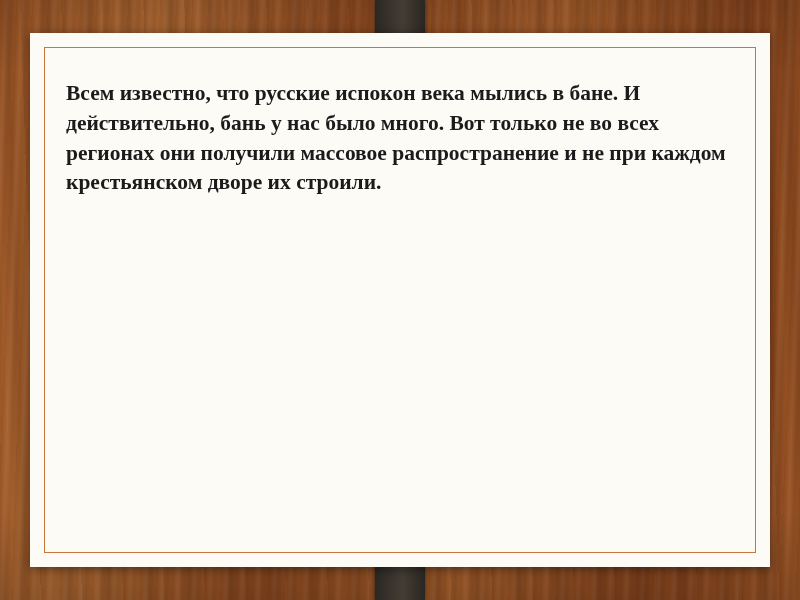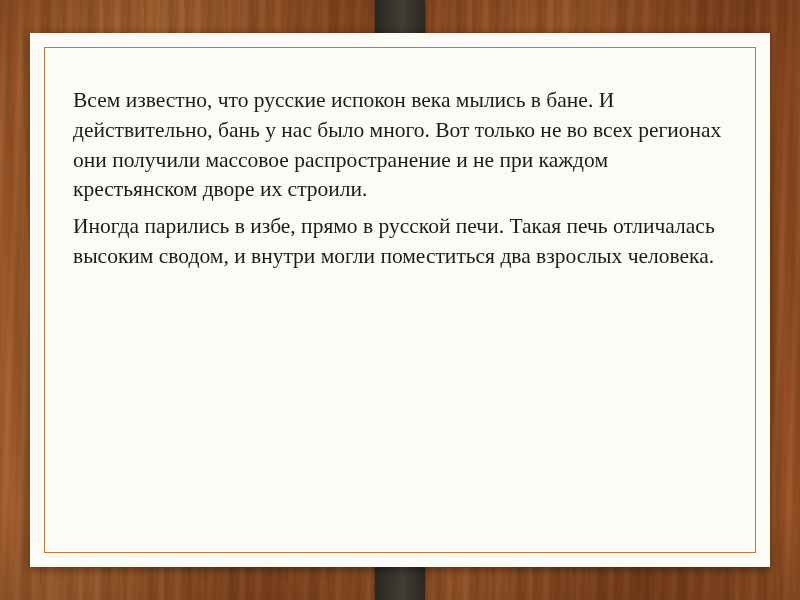--- a/index.html
+++ b/index.html
@@ -87,35 +87,35 @@
     position: absolute;
     left: 36px;
     top: 46px;
     right: 40px;
     color: #1b1b1b;
     font-size: 21.5px;
     line-height: 1.385;
     text-align: left;
   }
   .para {
-    margin: 7px;
+    margin: 0;
+    font-weight: bold;
   }
   .para + .para {
     margin-top: 0px;
   }
 </style>
 </head>
 <body>
 
 <div class="slide">
   <div class="wood-bands"></div>
 
   <div class="clip clip-top"></div>
   <div class="clip clip-bottom"></div>
 
   <div class="paper">
     <div class="paper-border"></div>
     <div class="text-block">
       <p class="para">Всем известно, что русские испокон века мылись в бане. И действительно, бань у нас было много. Вот только не во всех регионах они получили массовое распространение и не при каждом крестьянском дворе их строили.</p>
-      <p class="para">Иногда парились в избе, прямо в русской печи. Такая печь отличалась высоким сводом, и внутри могли поместиться два взрослых человека.</p>
     </div>
   </div>
 </div>
 
 </body></html>

